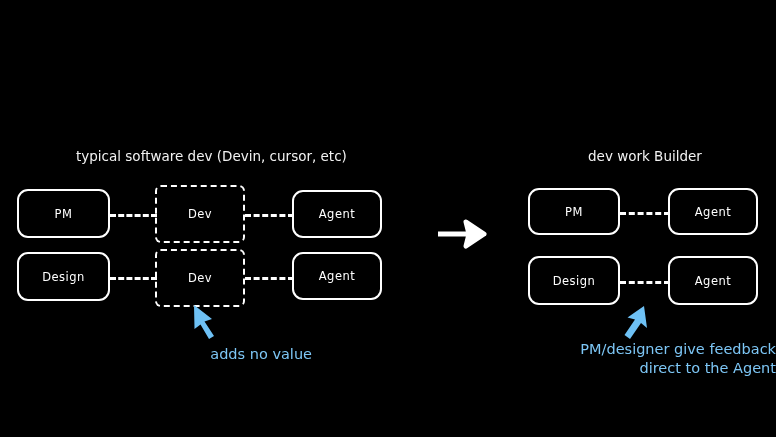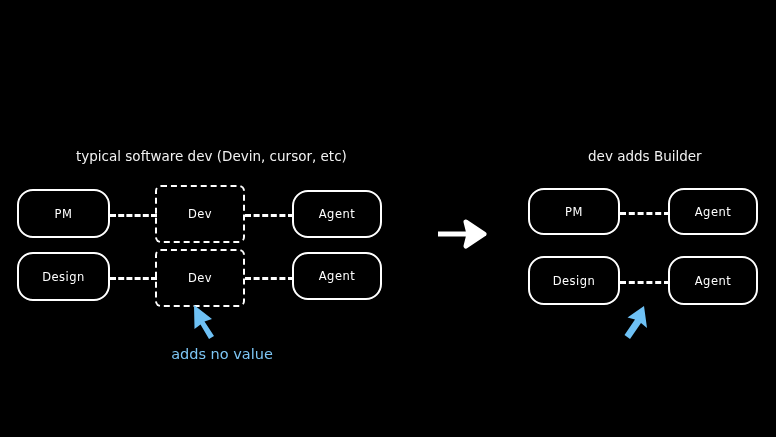--- a/index.html
+++ b/index.html
@@ -47,21 +47,21 @@
     font-family: "DejaVu Sans", sans-serif;
   }
   .caption-left  { left: 76px;  top: 148px; text-align: right; }
   .caption-right { left: 588px; top: 148px; }
 
   
   .node {
     position: absolute;
     box-sizing: border-box;
     border: 2.2px solid #ffffff;
-    border-radius: 16px;
+    border-radius: 11px;
     background: #000000;
     color: #ffffff;
     display: flex;
     align-items: center;
     justify-content: center;
     font-size: 11.5px;
     letter-spacing: 0.5px;
     font-family: "DejaVu Sans", sans-serif;
   }
   .node.dashed {
@@ -111,37 +111,37 @@
     position: absolute;
   }
   .ann-arrow-left  { left: 190px; top: 303px; width: 40px; height: 38px; }
   .ann-arrow-right { left: 618px; top: 304px; width: 34px; height: 38px; }
 
   
   .annotation {
     position: absolute;
     color: #7dc6f5;
     font-size: 14.5px;
-    text-align: center;
+    text-align: right;
     white-space: nowrap;
     font-family: "DejaVu Sans", sans-serif;
     line-height: 19px;
   }
   .ann-left  { left: 132px; top: 345px; width: 180px; }
   .ann-right { left: 528px; top: 340px; width: 248px; }
 </style>
 </head>
 <body>
 
 <div id="slide">
 
 
   <div class="caption caption-left">typical software dev (Devin, cursor, etc)</div>
 
-  <div class="caption caption-right">dev adds Builder</div>
+  <div class="caption caption-right">dev work Builder</div>
 
   <div class="node n-pm-l">PM</div>
 
   <div class="node n-design-l">Design</div>
 
   <div class="node dashed n-dev-1">Dev</div>
 
   <div class="node dashed n-dev-2">Dev</div>
 
   <div class="node n-agent-l1">Agent</div>
@@ -171,14 +171,18 @@
   <svg class="ann-arrow ann-arrow-left" viewBox="0 0 40 38">
     <path d="M4 2 L22 16 L14.5 18.5 L24 33 L19 36 L10.5 21.5 L4.5 26 Z" fill="#6ec1f5"></path>
   </svg>
 
   <div class="annotation ann-left">adds no value</div>
 
   <svg class="ann-arrow ann-arrow-right" viewBox="0 0 34 38">
     <path d="M26 2 L29 24 L23 19 L12 35 L6.5 31 L17 15.5 L9.5 13.5 Z" fill="#6ec1f5"></path>
   </svg>
 
+  <div class="annotation ann-right">
+    <div>PM/designer give feedback</div>
+    <div>direct to the Agent</div>
+  </div>
 
 </div>
 
 </body></html>

